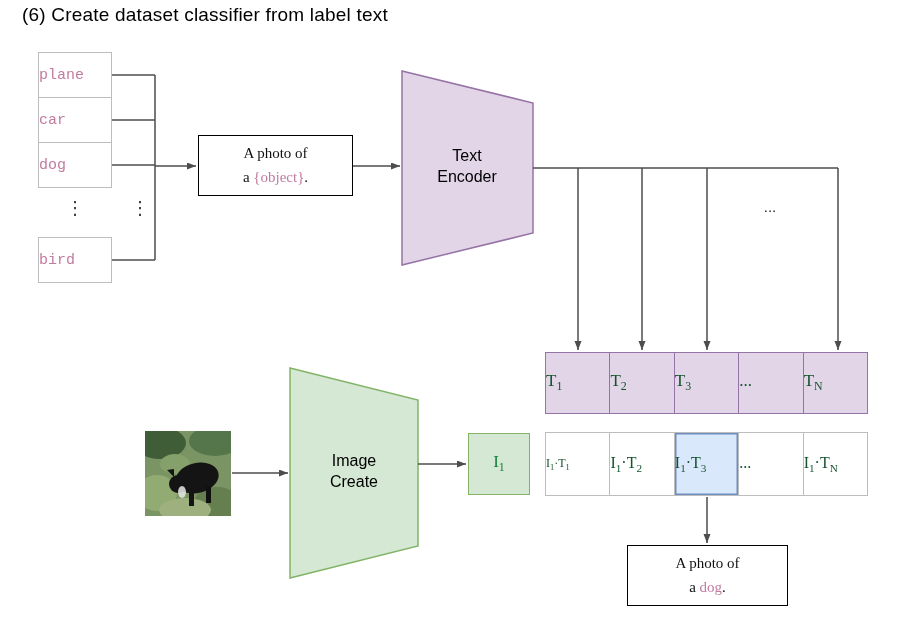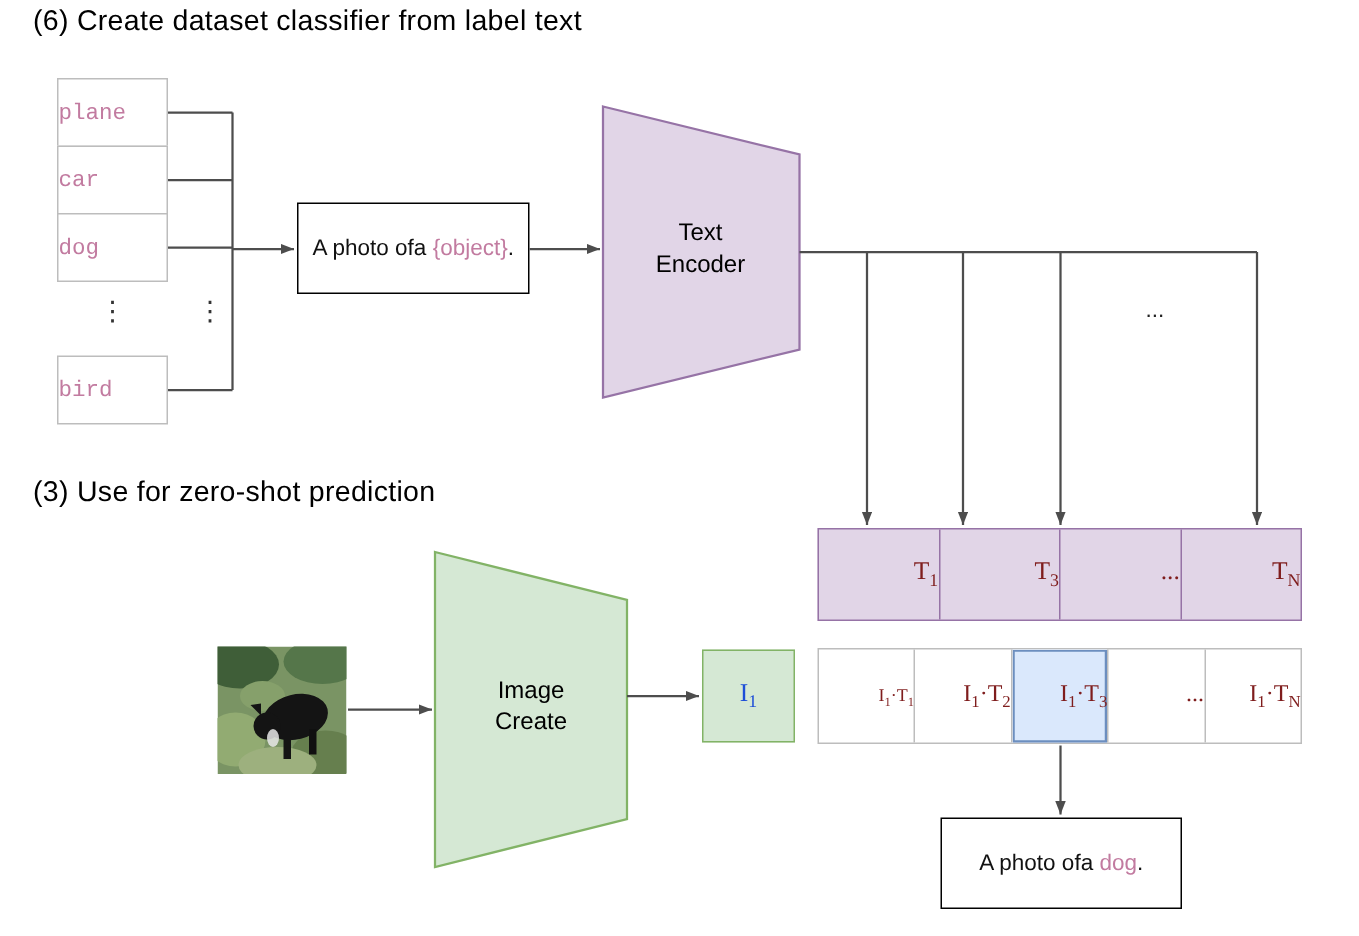--- a/index.html
+++ b/index.html
@@ -3,34 +3,34 @@
 <meta charset="utf-8">
 <style>
   *{box-sizing:border-box;margin:0;padding:0}
   body{background:#fff}
   .canvas{position:relative;width:906px;height:624px;background:#fff;font-family:"Liberation Sans",sans-serif;overflow:hidden}
   .abs{position:absolute}
   .title{font-size:19px;color:#000;letter-spacing:.2px}
   .label-box{width:74px;height:46px;border:1.5px solid #bdbdbd;background:#fff;display:flex;align-items:center;
              font-family:"Liberation Mono","DejaVu Sans Mono",monospace;font-size:15px;color:#C27BA0}
   .vdots{font-family:"DejaVu Sans",sans-serif;font-size:18px;color:#333;text-align:center}
-  .prompt-box{border:1.5px solid #000;background:#fff;display:flex;flex-direction:row;align-items:center;justify-content:center;
-              font-family:Liberation Sans, sans-serif;font-size:15px;color:#111;line-height:1.55}
+  .prompt-box{border:1.5px solid #000;background:#fff;display:flex;flex-direction:column;align-items:center;justify-content:center;
+              font-family:Liberation Serif, serif;font-size:15px;color:#111;line-height:1.55}
   .pink{color:#C27BA0}
   .enc-label{font-size:16px;color:#000000;text-align:center;line-height:1.3}
   .row{display:flex;position:absolute}
   .t-row{background:#E1D5E7;border:1.5px solid #9673A6}
   .t-row .cell{border-left:1.5px solid #9673A6}
   .p-row{background:#fff;border:1.5px solid #bdbdbd}
   .p-row .cell{border-left:1.5px solid #bdbdbd}
-  .cell{flex:1;display:flex;align-items:center;justify-content:flex-end;font-family:"Liberation Serif",serif;font-size:17px;color:#7f1d1d}
+  .cell{flex:1;display:flex;align-items:center;justify-content:flex-start;font-family:"Liberation Serif",serif;font-size:17px;color:#14532d}
   .cell:first-child{border-left:none !important}
   .cell.hl{background:#DAE8FC;box-shadow:inset 0 0 0 1.5px #6C8EBF}
   .ibox{background:#D5E8D4;border:1.5px solid #82B366;display:flex;align-items:center;justify-content:center;
-        font-family:"Liberation Serif",serif;font-size:17px;color:#1d4ed8}
+        font-family:"Liberation Serif",serif;font-size:17px;color:#15803d}
   sub{font-size:70%}
   .dots-h{font-size:15px;color:#222;text-align:center;font-family:"Liberation Sans",sans-serif}
   svg.layer{position:absolute;left:0;top:0;pointer-events:none}
 </style>
 </head>
 <body>
 
 <div class="canvas">
 
   <svg class="layer" width="906" height="624" viewBox="0 0 906 624">
@@ -66,21 +66,20 @@
     <polygon points="290,368 418,400 418,546 290,578" fill="#D5E8D4" stroke="#82B366" stroke-width="1.5"></polygon>
 
     <g stroke="#4D4D4D" stroke-width="1.5" fill="none">
       <path d="M232 473 H288" marker-end="url(#ah)"></path>
       <path d="M418 464 H466" marker-end="url(#ah)"></path>
       <path d="M707 497 V543" marker-end="url(#ah)"></path>
     </g>
   </svg>
 
   <div class="abs title" style="left:22px;top:4px">(6) Create dataset classifier from label text</div>
-  <div class="abs title" style="left:22px;top:318px">(3) Use for zero-shot prediction</div>
 
   <div class="abs label-box" style="left:38px;top:52px">
       <span>plane</span>
     </div>
   <div class="abs label-box" style="left:38px;top:97px">
       <span>car</span>
     </div>
   <div class="abs label-box" style="left:38px;top:142px">
       <span>dog</span>
     </div>
@@ -96,20 +95,23 @@
   </div>
 
   <div class="abs enc-label" style="left:427px;top:146px;width:80px">Text Encoder</div>
   <div class="abs enc-label" style="left:314px;top:451px;width:80px">Image Create</div>
 
   <div class="abs dots-h" style="left:745px;top:198px;width:50px">...</div>
 
   <div class="row t-row" style="left:545px;top:352px;width:323px;height:62px">
     <div class="cell">
         <span><span>T</span><sub>1</sub></span>
+      </div>
+    <div class="cell">
+        <span><span>T</span><sub>2</sub></span>
       </div>
     <div class="cell">
         <span><span>T</span><sub>3</sub></span>
       </div>
     <div class="cell">
         <span><span>...</span><sub></sub></span>
       </div>
     <div class="cell">
         <span><span>T</span><sub>N</sub></span>
       </div>

